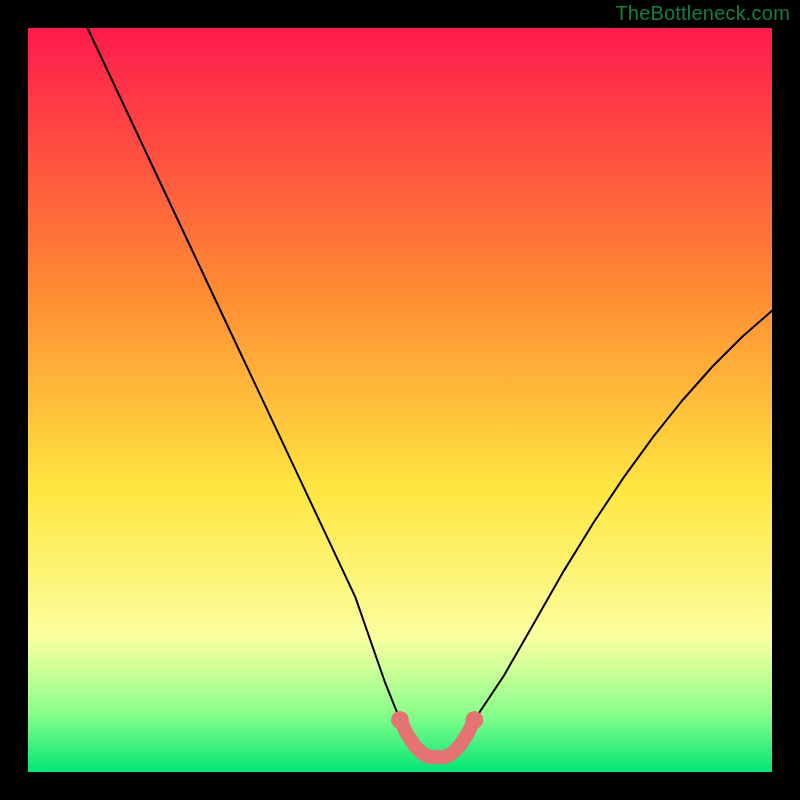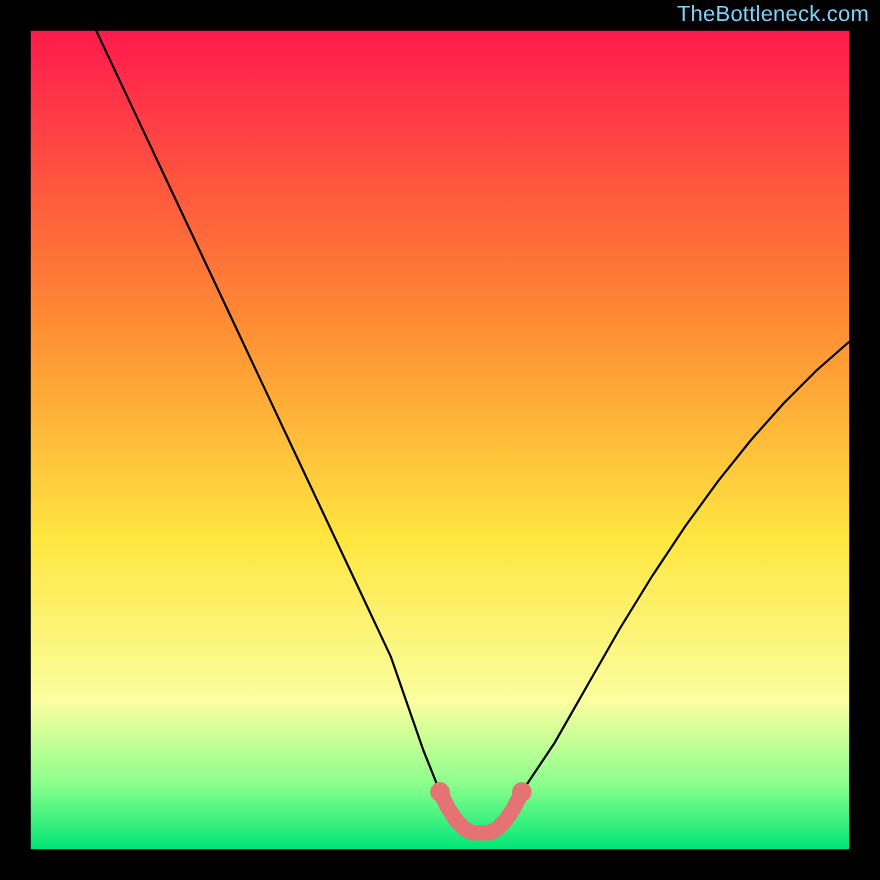--- a/index.html
+++ b/index.html
@@ -12,21 +12,21 @@
   }
   .chart-wrap {
     position: relative;
     width: 800px;
     height: 800px;
   }
   .watermark {
     position: absolute;
     top: 2px;
     right: 10px;
-    color: #7dd3fc;
+    color: #15803d;
     font-family: Arial, Helvetica, sans-serif;
     font-size: 20px;
     font-weight: 400;
     letter-spacing: 0.2px;
     z-index: 5;
     user-select: none;
   }
   svg {
     display: block;
   }

